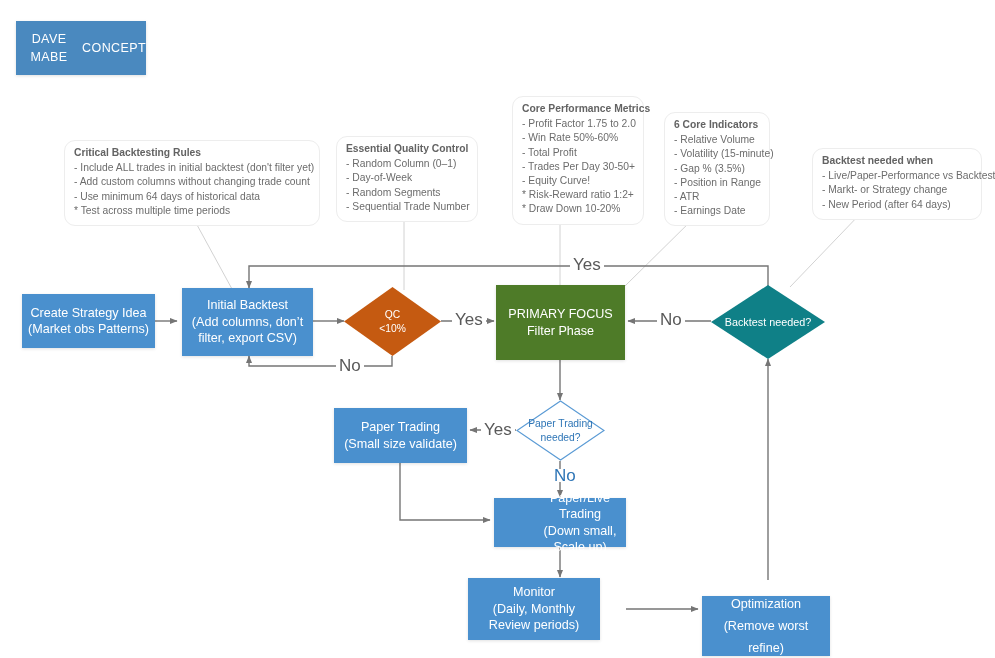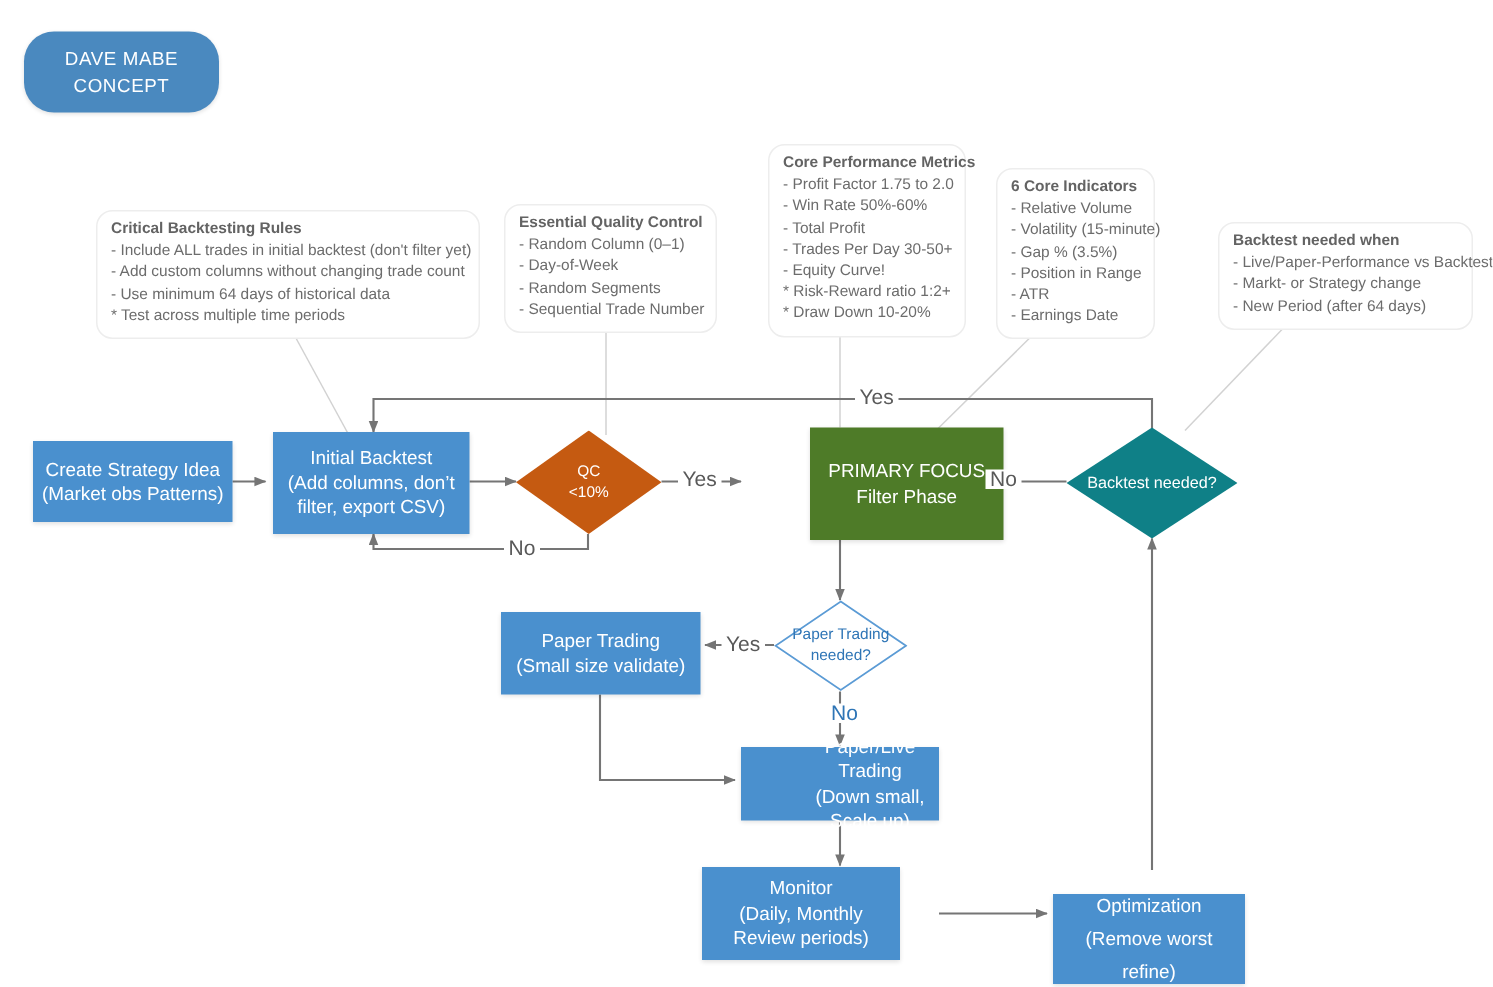--- a/index.html
+++ b/index.html
@@ -25,29 +25,28 @@
     height: 658px;
     pointer-events: none;
   }
 
   
   .badge {
     position: absolute;
     background: #4A89BF;
     color: #ffffff;
     display: flex;
-    flex-direction: column;
+    flex-direction: row;
     align-items: center;
     justify-content: center;
     text-align: center;
     font-size: 12.5px;
     line-height: 18px;
     letter-spacing: 0.4px;
     box-shadow: 0 1px 3px rgba(0,0,0,0.13);
-    border-radius: 20px;
   }
 
   
   .callout {
     position: absolute;
     background: #ffffff;
     border: 1px solid #EDEDED;
     border-radius: 11px;
     color: #6C6C6C;
     font-size: 10.3px;
@@ -106,21 +105,21 @@
   }
   .diamond.orange .d-label { color: #ffffff; font-size: 10.3px; }
   .diamond.teal   .d-label { color: #ffffff; font-size: 10.8px; }
   .diamond.white  .d-label { color: #2E75B6; font-size: 10.3px; }
 
   
   .edge-label {
     position: absolute;
     background: #ffffff;
     color: #595959;
-    font-size: 14px;
+    font-size: 17px;
     line-height: 13px;
     padding: 0 3px;
     white-space: nowrap;
   }
   .edge-label.bluetext { color: #2E75B6; }
 </style>
 </head>
 <body>
 
 <div id="canvas">
@@ -233,21 +232,21 @@
   <div class="diamond orange" style="left:344px; top:287px; width:97px; height:69px;">
     <svg class="d-shape" viewBox="0 0 97 69" preserveAspectRatio="none">
       <polygon points="48.5,0 97,34.5 48.5,69 0,34.5" fill="#C55A11"></polygon>
     </svg>
     <div class="d-label">
       <span>QC</span><br>
       <span>&lt;10%</span>
     </div>
   </div>
 
-  <div class="node green" style="left:496px; top:285px; width:129px; height:75px;margin-left:44px;">
+  <div class="node green" style="left:496px; top:285px; width:129px; height:75px;">
     <span class="n-line">PRIMARY FOCUS</span>
     <span class="n-line">Filter Phase</span>
   </div>
 
   <div class="diamond teal" style="left:711px; top:285px; width:114px; height:74px;">
     <svg class="d-shape" viewBox="0 0 114 74" preserveAspectRatio="none">
       <polygon points="57,0 114,37 57,74 0,37" fill="#0F8087"></polygon>
     </svg>
     <div class="d-label">
       <span>Backtest needed?</span>

